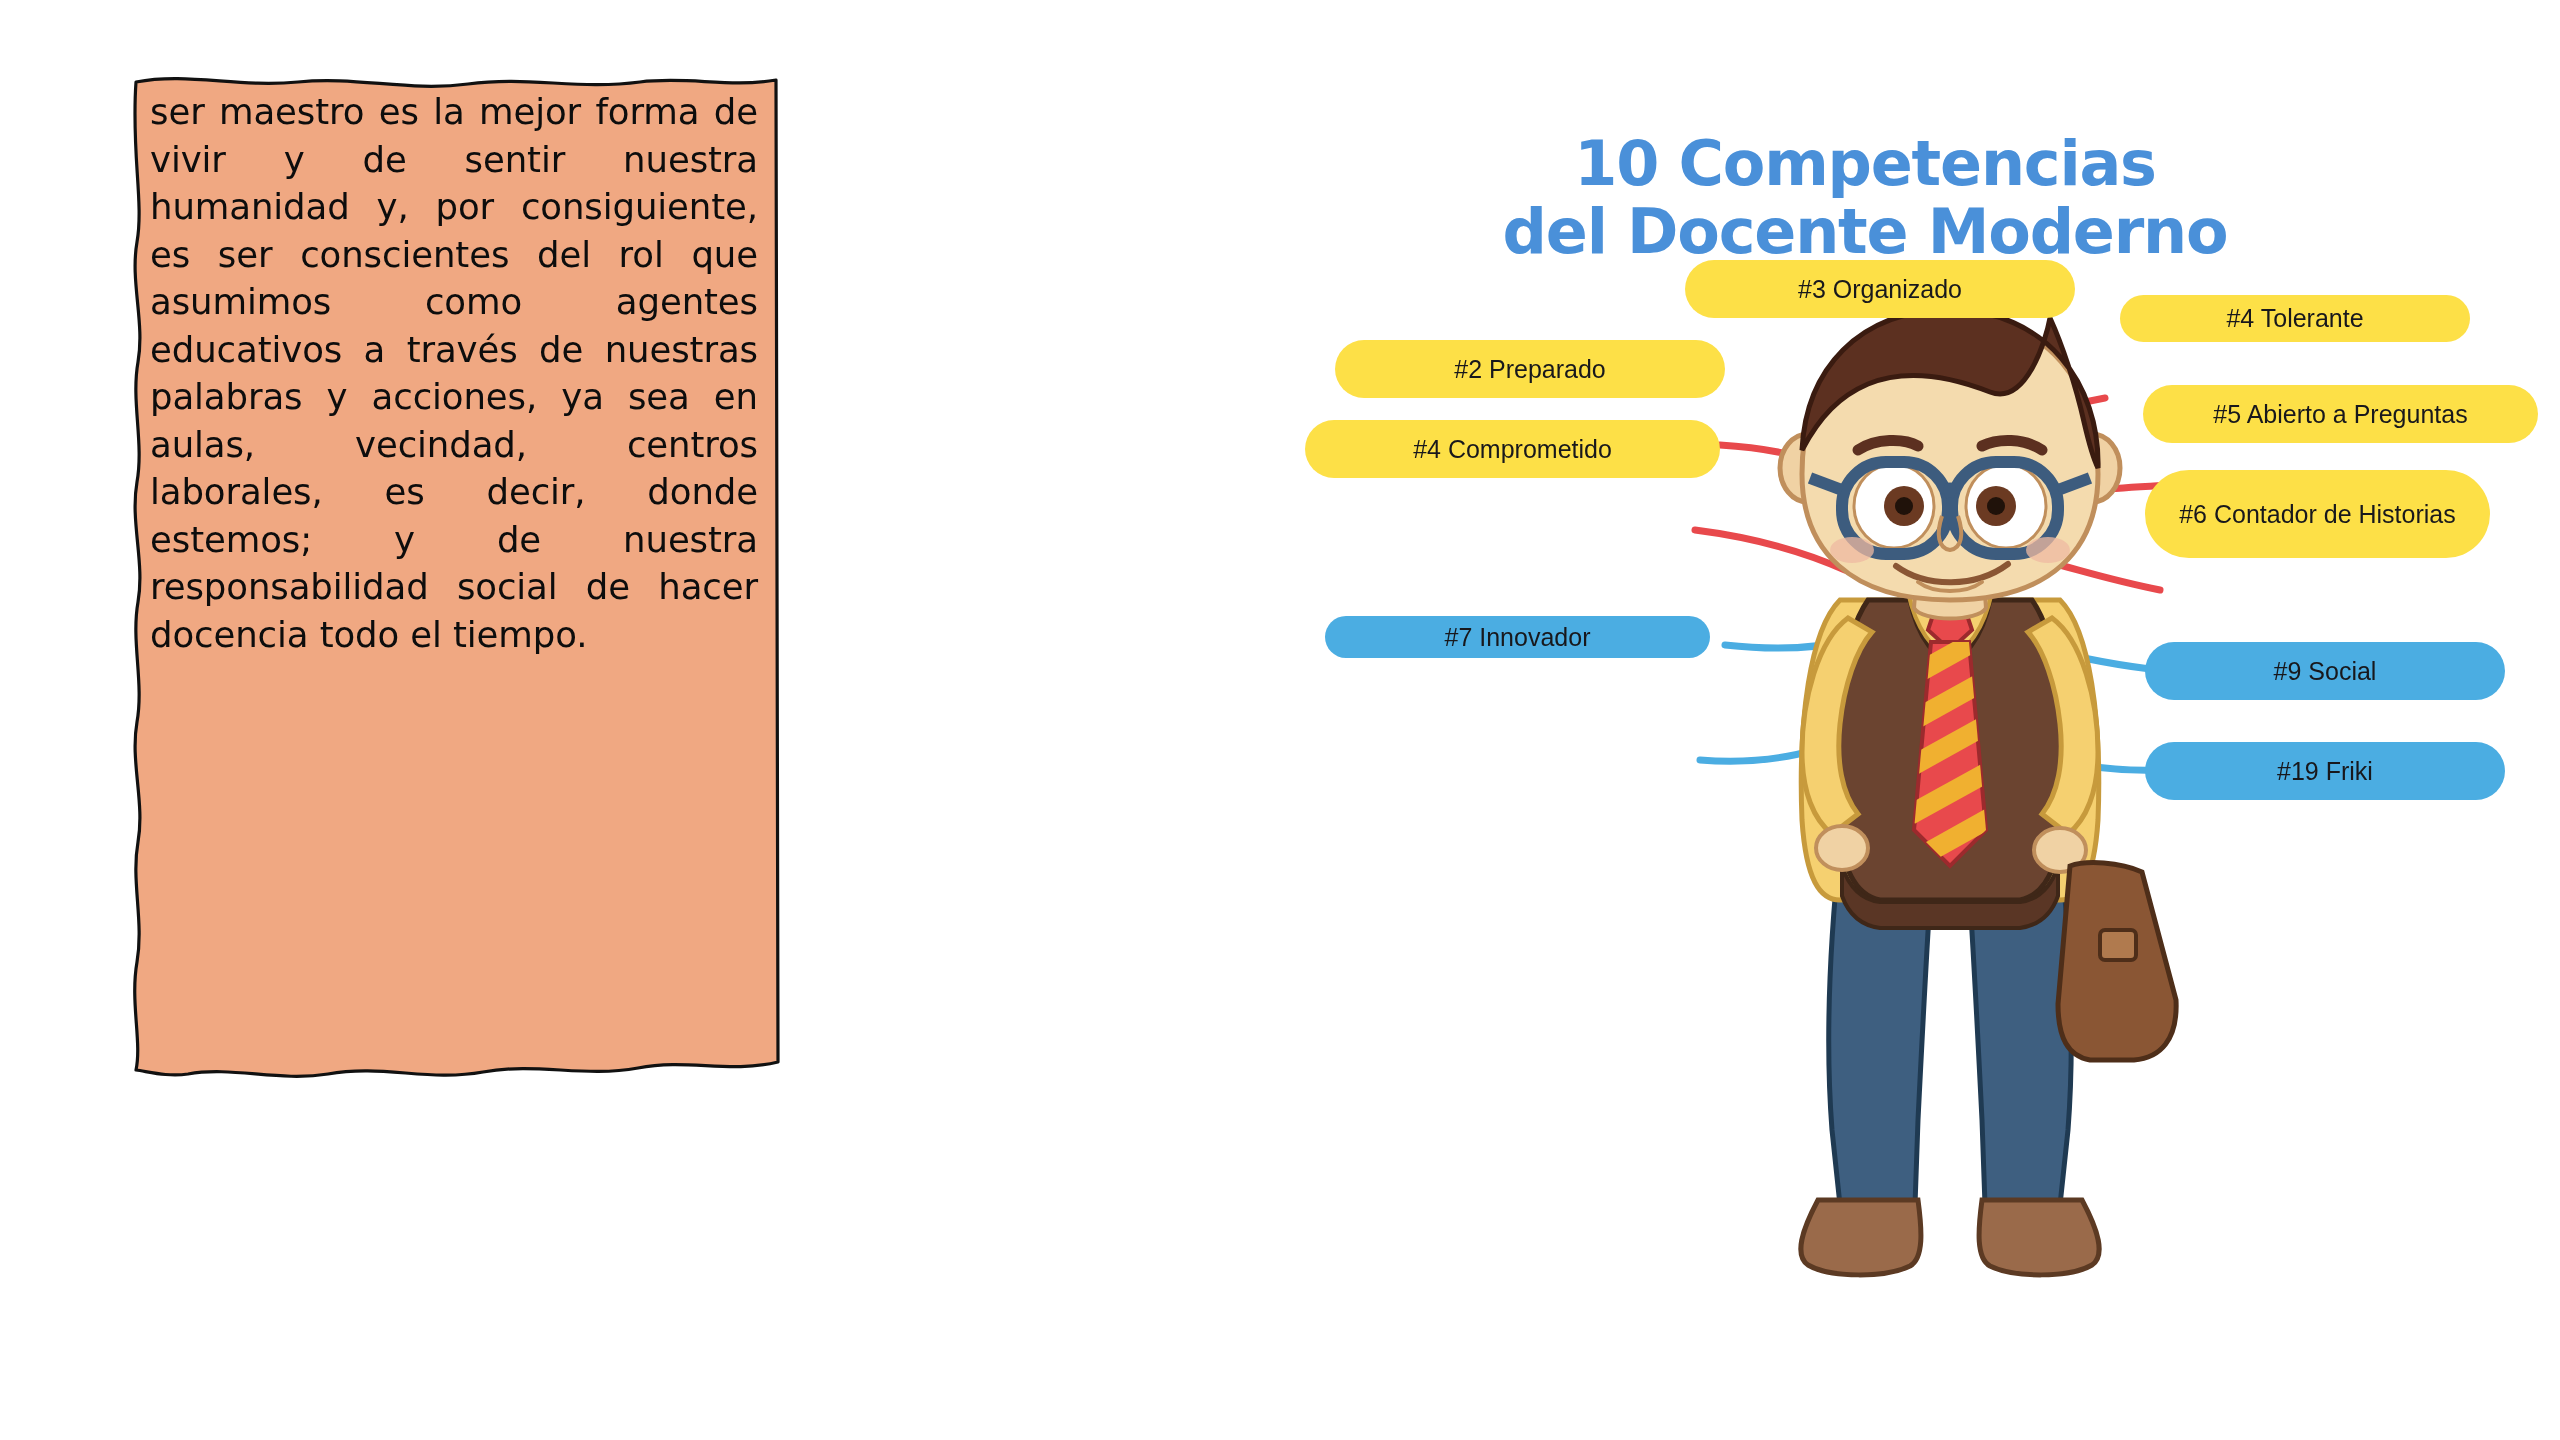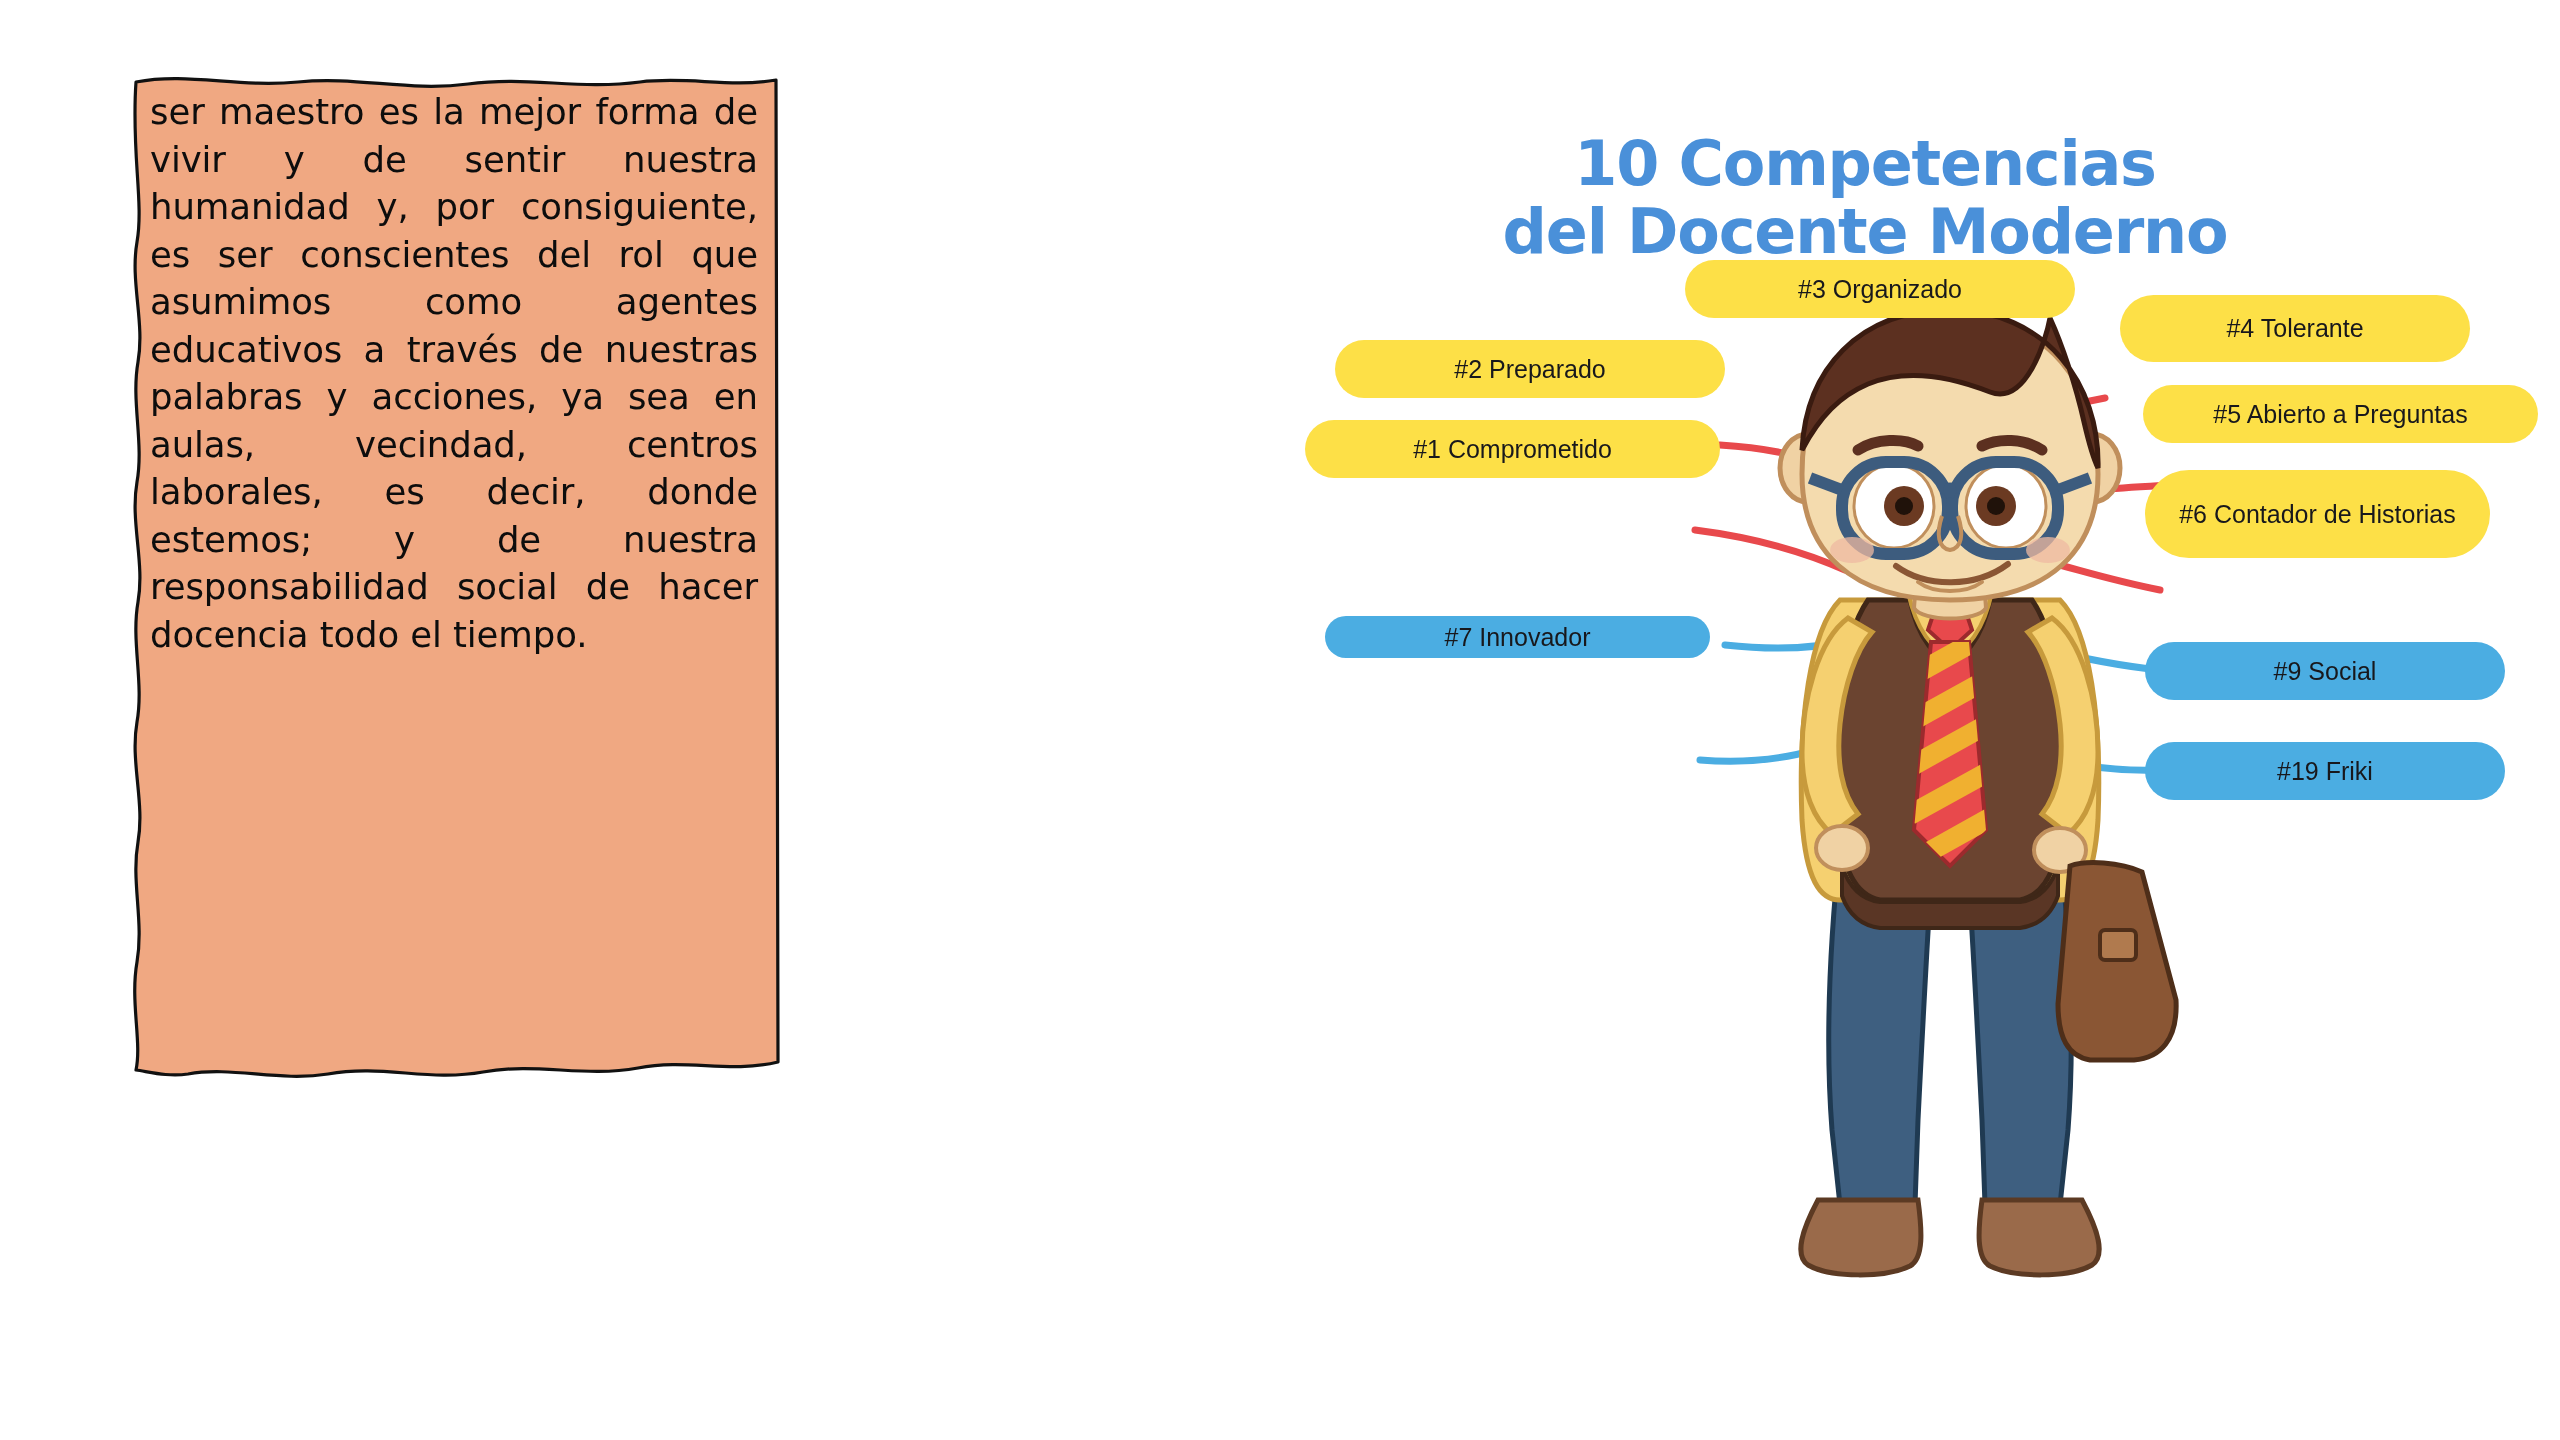--- a/index.html
+++ b/index.html
@@ -226,32 +226,32 @@
 
     <ellipse cx="162" cy="250" rx="22" ry="13" fill="#EFB9A2" opacity="0.75"></ellipse>
     <ellipse cx="358" cy="250" rx="22" ry="13" fill="#EFB9A2" opacity="0.75"></ellipse>
 
     <path d="M252,216 C246,234 248,248 260,250 C272,248 274,234 268,216" fill="none" stroke="#C08F5C" stroke-width="4"></path>
     <path d="M206,266 C236,288 286,288 318,264" fill="none" stroke="#8A5634" stroke-width="6" stroke-linecap="round"></path>
     <path d="M228,282 C244,294 276,294 292,282" fill="none" stroke="#C08F5C" stroke-width="4" stroke-linecap="round"></path>
   </svg>
 
   <div class="pill red" style="left:5px;   top:370px; width:415px; height:58px;">
-    <span>#1 Comprometido</span>
+    <span>#4 Comprometido</span>
   </div>
 
   <div class="pill red" style="left:35px;  top:290px; width:390px; height:58px;">
     <span>#2 Preparado</span>
   </div>
 
   <div class="pill red" style="left:385px; top:210px; width:390px; height:58px;">
     <span>#3 Organizado</span>
   </div>
 
-  <div class="pill red" style="left:820px; top:245px; width:350px; height:67px;">
+  <div class="pill red" style="left:820px; top:245px; width:350px; height:47px;">
     <span>#4 Tolerante</span>
   </div>
 
   <div class="pill red" style="left:843px; top:335px; width:395px; height:58px;">
     <span>#5 Abierto a Preguntas</span>
   </div>
 
   <div class="pill red" style="left:845px; top:420px; width:345px; height:88px;">
     <span>#6 Contador de Historias</span>
   </div>

